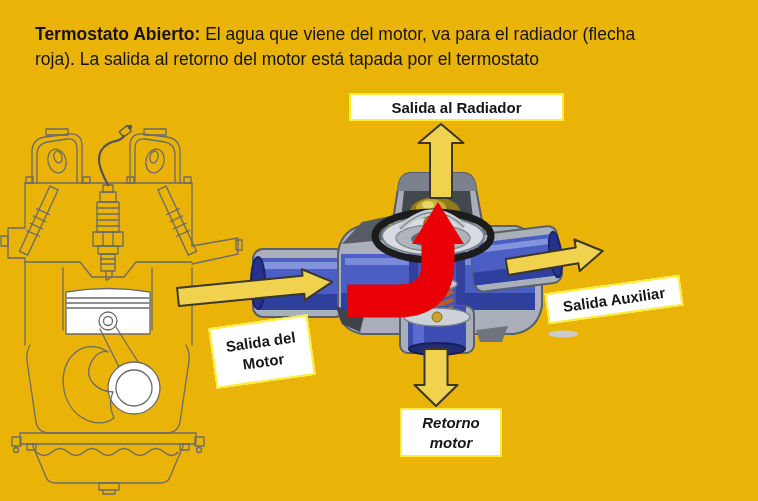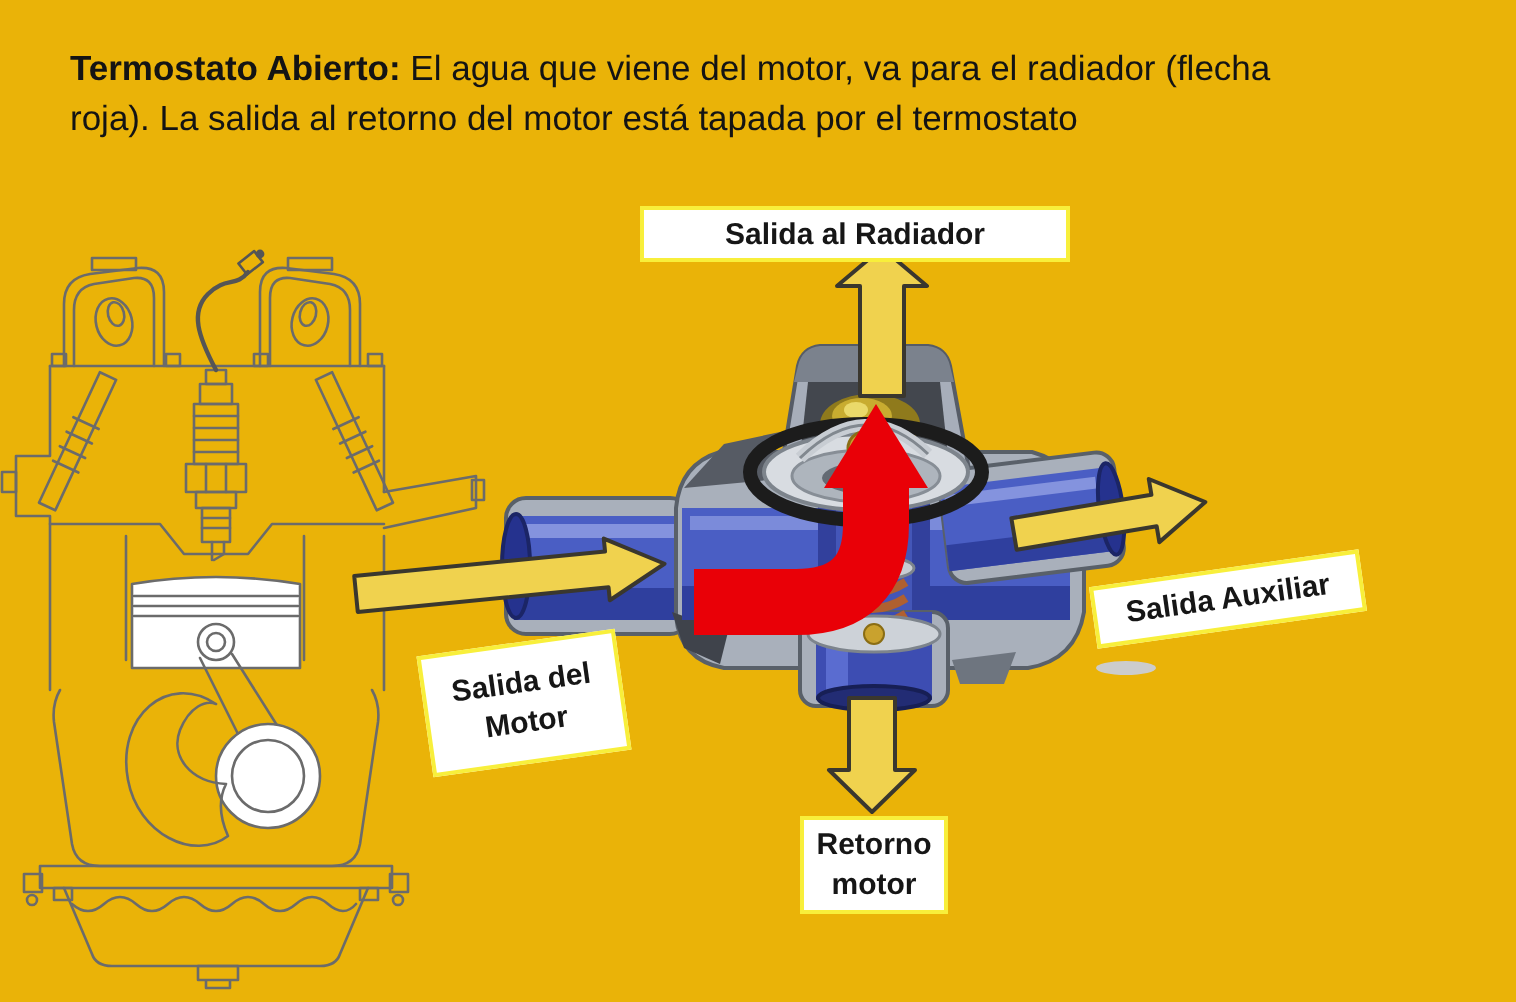--- a/index.html
+++ b/index.html
@@ -13,26 +13,26 @@
     white-space:pre-line;
   }
   .caption .lead{font-weight:bold;}
   .diagram-svg{position:absolute;left:0;top:0;z-index:1;}
   .label{
     position:absolute;background:#ffffff;border:2px solid #F8EF3B;
     color:#161616;font-weight:bold;text-align:center;
     display:flex;align-items:center;justify-content:center;
     white-space:pre-line;box-sizing:border-box;z-index:3;
   }
-  .label-radiator{left:320px;top:93px;width:215px;height:28px;font-size:15px;margin-top:10px;}
+  .label-radiator{left:349px;top:93px;width:215px;height:28px;font-size:15px;}
   .label-aux{left:546px;top:284px;width:136px;height:31px;font-size:15px;
     transform:rotate(-8deg);transform-origin:50% 50%;}
   .label-motor{left:212px;top:321px;width:100px;height:61px;font-size:15px;line-height:20px;
     transform:rotate(-8deg);transform-origin:50% 50%;}
-  .label-retorno{left:400px;top:408px;width:74px;height:49px;font-size:15px;line-height:20px;}
+  .label-retorno{left:400px;top:408px;width:102px;height:49px;font-size:15px;line-height:20px;font-style:italic;}
 </style>
 </head>
 <body>
 
 <div class="stage">
 
   <div class="caption"><span class="lead">Termostato Abierto:</span><span class="rest"> El agua que viene del motor, va para el radiador (flecha
 roja). La salida al retorno del motor está tapada por el termostato</span></div>
 
   <svg class="diagram-svg" width="758" height="501" viewBox="0 0 758 501">

